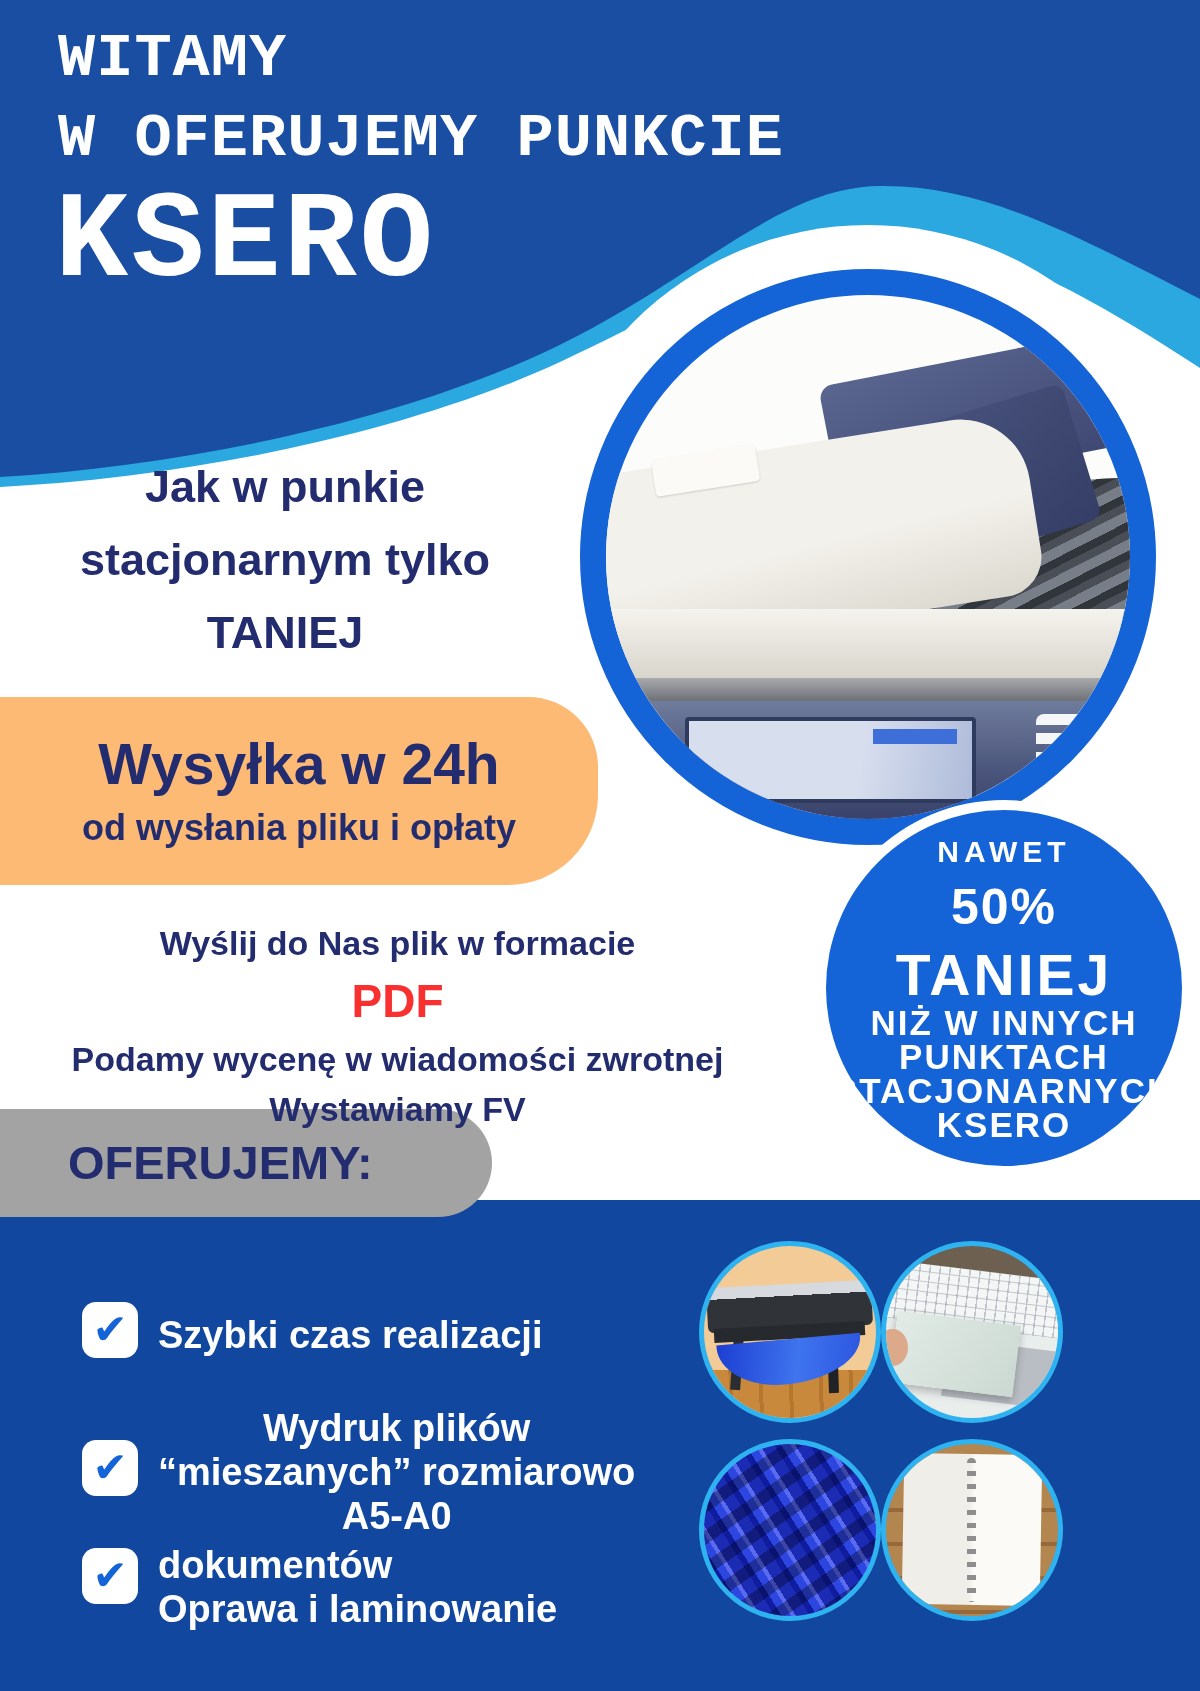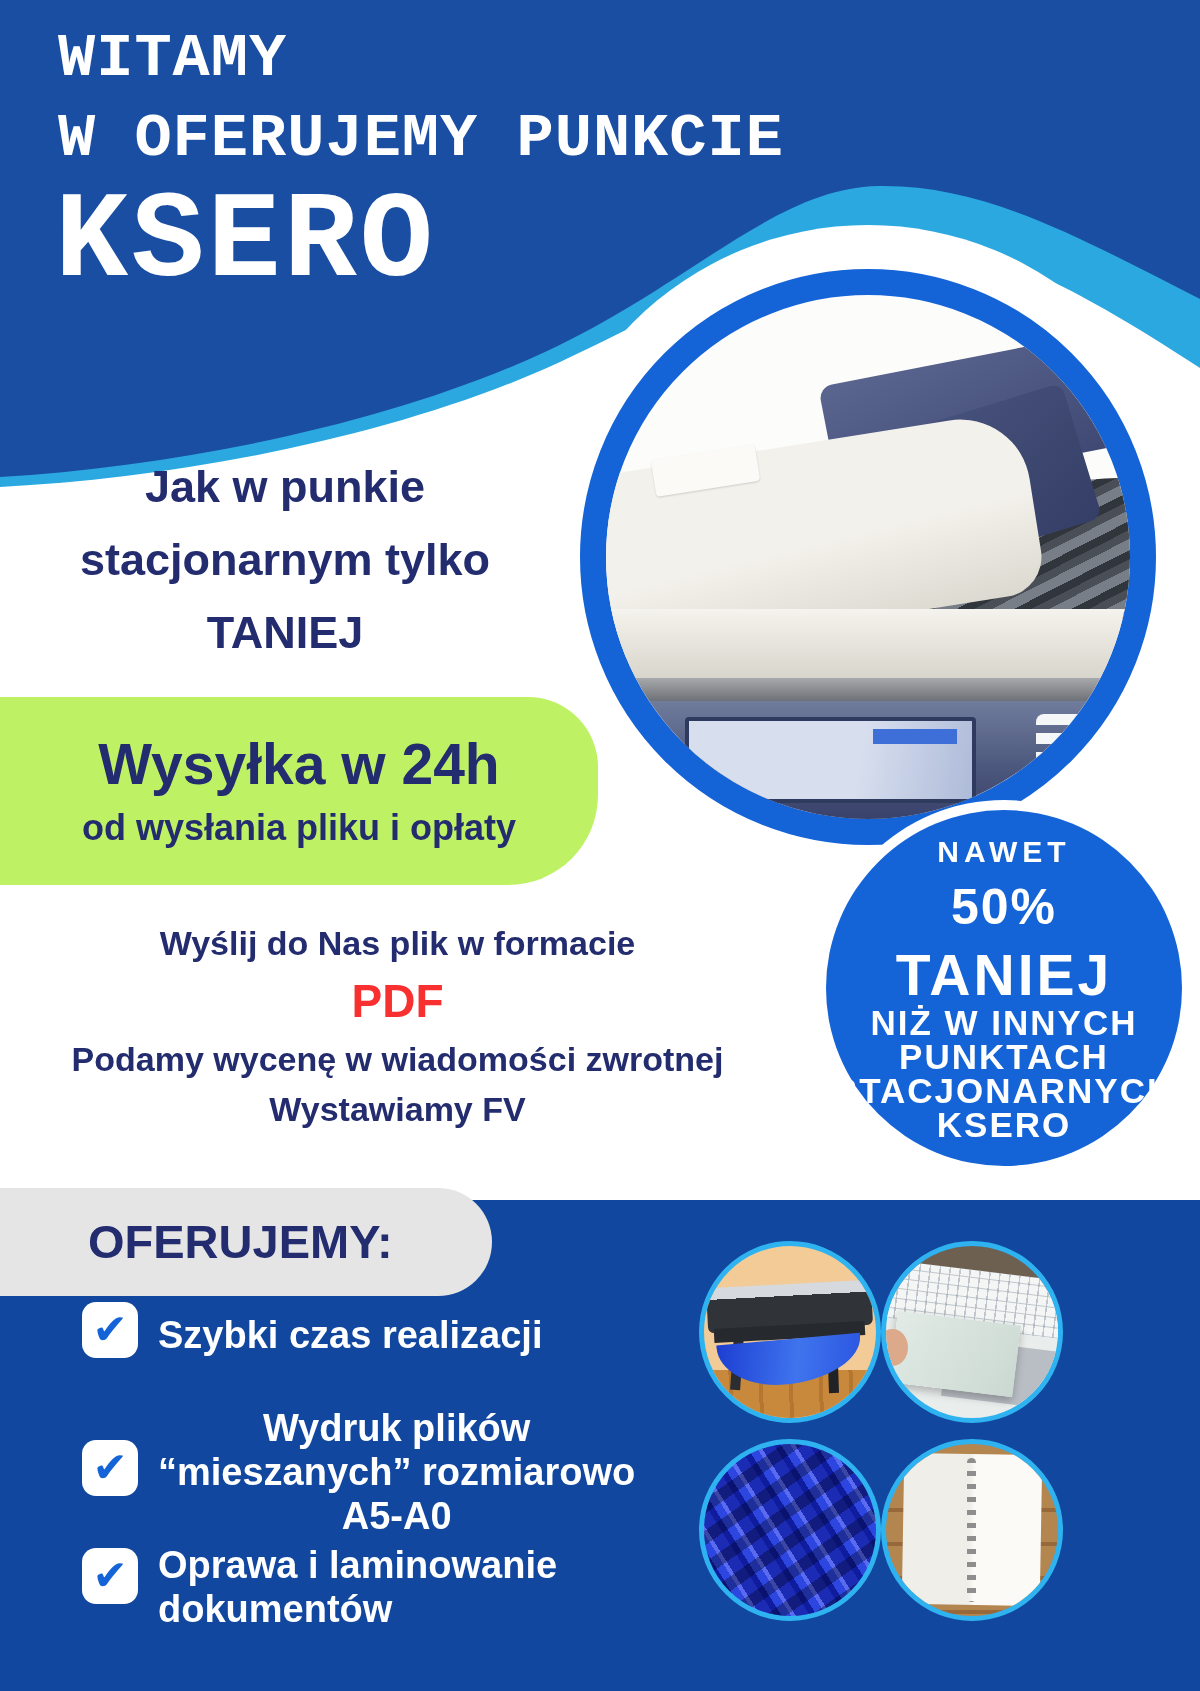--- a/index.html
+++ b/index.html
@@ -51,40 +51,40 @@
   .badge-percent{font-size:50px;line-height:74px;letter-spacing:2px;}
   .badge-big{font-size:57px;line-height:62px;letter-spacing:3px;}
   .badge-line{font-size:35px;line-height:34px;letter-spacing:2px;}
 
   
   .intro{left:20px;top:450px;width:530px;text-align:center;color:#232C6E;z-index:4;}
   .intro div{font-size:45px;line-height:73px;}
 
   
   .ship{
-    left:0;top:697px;width:598px;height:188px;background:#bef264;
+    left:0;top:697px;width:598px;height:188px;background:#fdba74;
     border-radius:0 70px 90px 0;z-index:4;color:#232C6E;text-align:center;
     display:flex;flex-direction:column;justify-content:center;
   }
   .ship-title{font-size:57px;line-height:64px;}
   .ship-sub{font-size:36px;line-height:44px;margin-top:10px;}
 
   
   .instr{left:25px;top:922px;width:745px;text-align:center;color:#232C6E;z-index:4;}
   .instr-line{font-size:34px;line-height:42px;}
   .instr-pdf{font-size:46px;line-height:54px;margin-top:10px;color:#F8302F;}
   .instr-l2{margin-top:10px;}
   .instr-l3{margin-top:8px;}
 
   
   .bottom{left:0;top:1200px;width:1200px;height:491px;background:#11479E;z-index:1;}
   .pill{
-    left:0;top:1188px;width:492px;height:108px;background:#e5e5e5;
+    left:0;top:1109px;width:492px;height:108px;background:#a3a3a3;
     border-radius:0 60px 60px 0;z-index:3;color:#232C6E;
-    font-size:47px;line-height:108px;padding-left:88px;box-sizing:border-box;
+    font-size:47px;line-height:108px;padding-left:68px;box-sizing:border-box;
   }
   .chk{
     width:56px;height:56px;background:#ffffff;border-radius:14px;
     display:flex;align-items:center;justify-content:center;
     color:#1464D8;font-size:42px;line-height:56px;
   }
   .chk-1{left:82px;top:102px;}
   .chk-2{left:82px;top:240px;}
   .chk-3{left:82px;top:348px;}
   .item-text{left:158px;color:#ffffff;font-size:38px;line-height:44px;white-space:nowrap;}
@@ -197,22 +197,22 @@
     <div class="abs item-text item-2">
       <div>Wydruk plików</div>
       <div>“mieszanych” rozmiarowo</div>
       <div>A5-A0</div>
     </div>
 
     <div class="abs chk chk-3">
         <span>✔</span>
       </div>
     <div class="abs item-text item-3">
+      <div>dokumentów</div>
       <div>Oprawa i laminowanie</div>
-      <div>dokumentów</div>
     </div>
 
     <div class="pc pc-1">
       <div class="p1-floor"></div>
       <div class="p1-legL"></div>
       <div class="p1-legR"></div>
       <div class="p1-body"></div>
       <div class="p1-sub"></div>
       <div class="p1-basket"></div>
     </div>

